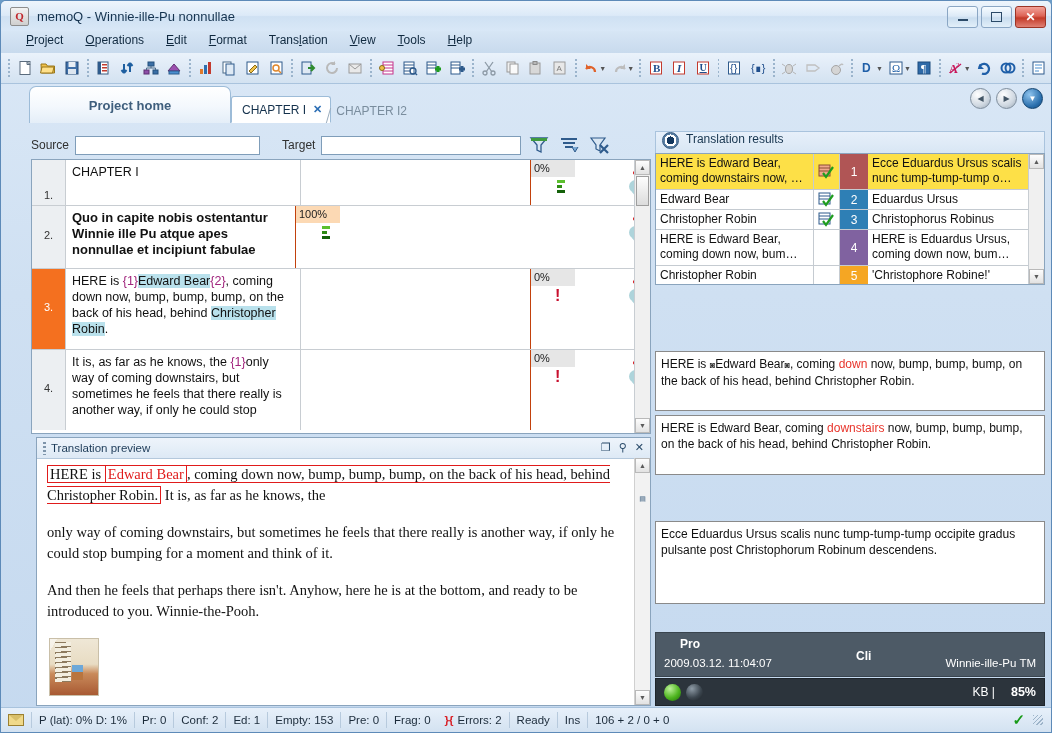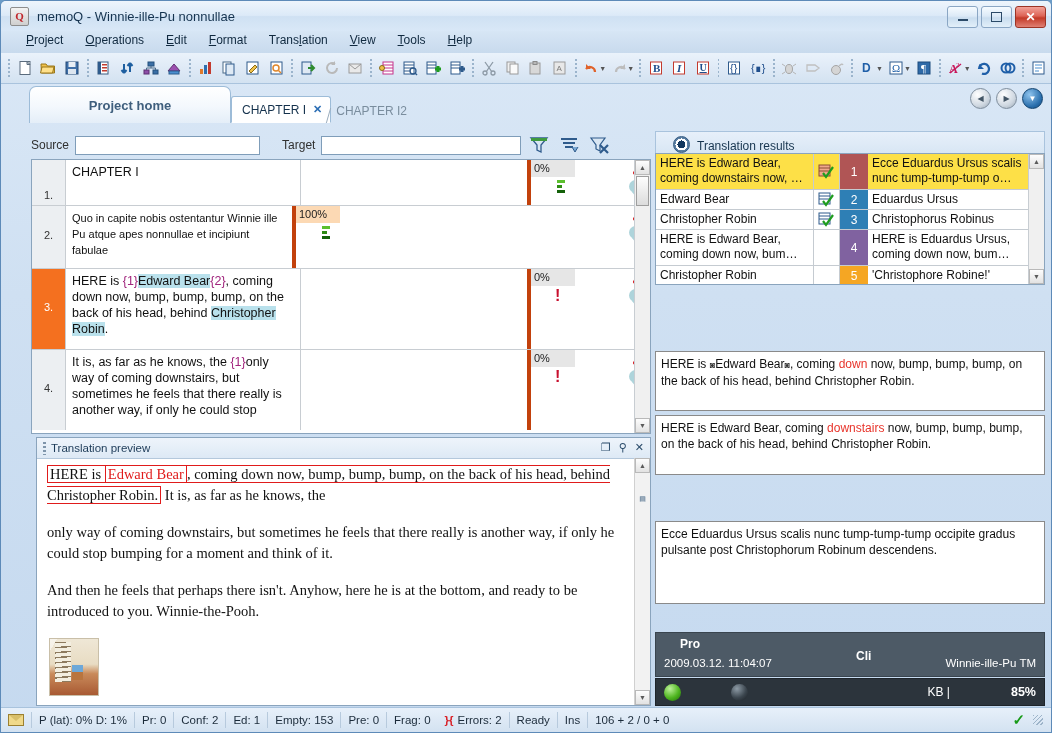--- a/index.html
+++ b/index.html
@@ -125,23 +125,23 @@
     display:flex;align-items:flex-end;justify-content:center;
     font-size:11px;color:#333;padding-bottom:4px;box-sizing:border-box;
   }
   .gnum.active{background:#f4701f;color:#fff;}
   .gsrc{
     width:235px;flex:none;border-right:1px solid #c8cdd2;padding:4px 6px;
     font-size:12.5px;line-height:16px;color:#111;box-sizing:border-box;
     word-wrap:break-word;
   }
   .gtgt{
-    width:230px;flex:none;border-right:4px solid #c2410c;padding:4px 6px;
-    font-size:11px;line-height:16px;color:#111;box-sizing:border-box;
-    font-weight:normal;word-wrap:break-word;
+    width:230px;flex:none;border-right:1px solid #c2410c;padding:4px 6px;
+    font-size:13px;line-height:16px;color:#111;box-sizing:border-box;
+    font-weight:bold;word-wrap:break-word;
   }
   .gstat{flex:1;position:relative;box-sizing:border-box;}
   .gpct{
     position:absolute;left:0;top:0;width:44px;height:17px;
     background:#e6e6e6;font-size:11px;color:#222;padding-left:3px;box-sizing:border-box;
     line-height:17px;
   }
   .gpct.full{background:#fcd9b4;}
   .gx{position:absolute;right:6px;top:0;font-size:15px;color:#d81f26;font-weight:bold;line-height:17px;}
   .gbars{position:absolute;left:26px;top:20px;width:8px;}
@@ -193,24 +193,24 @@
       linear-gradient(180deg,#efe7d6 0%,#e8dcc3 45%,#c98a5a 62%,#a85a33 100%);
     border:1px solid #c9bfa8;position:relative;overflow:hidden;
   }
   .stair:before{content:"";position:absolute;left:5px;top:3px;width:16px;height:40px;
     background:repeating-linear-gradient(175deg,#8d7a5e 0 1.5px,#f3eee0 1.5px 5px);}
   .stair:after{content:"";position:absolute;left:22px;top:26px;width:11px;height:15px;
     background:linear-gradient(180deg,#6ea8d8 0 7px,#b9753f 7px 15px);}
   
   .tr-head{
     position:absolute;left:0;top:8px;right:0;height:22px;
-    display:flex;align-items:flex-end;gap:7px;
+    display:flex;align-items:flex-start;gap:7px;
     font-size:12px;color:#17354f;
     background:linear-gradient(180deg,#e7f0fa,#d8e6f4);
-    border:1px solid #a9c3dd;border-bottom:none;box-sizing:border-box;padding-left:17px;
+    border:1px solid #a9c3dd;border-bottom:none;box-sizing:border-box;padding-left:6px;
   }
   .eye{
     width:15px;height:15px;border-radius:50%;
     background:radial-gradient(circle at 50% 50%,#13375e 0 4px,#ffffff 4px 6px,#5b7fa3 6px 100%);
     border:1px solid #335a82;
   }
   .tr-list{
     position:absolute;left:0;top:30px;right:0;height:132px;
     border:1px solid #8aa4bd;background:#fff;box-sizing:border-box;overflow:hidden;
   }
@@ -237,21 +237,21 @@
     background:#4d5a66;color:#fff;box-sizing:border-box;
     border:1px solid #39444e;
   }
   .tm-r1{position:relative;height:22px;font-size:12px;font-weight:bold;padding:4px 24px 0;box-sizing:border-box;}
   .tm-r1 .cli{position:absolute;left:200px;top:4px;margin-top:12px;}
   .tm-r2{position:relative;height:20px;font-size:11.5px;padding:2px 8px 0;box-sizing:border-box;}
   .tm-r2 .right{position:absolute;right:8px;top:2px;}
   .tm-bar{
     position:absolute;left:0;right:0;bottom:2px;height:28px;
     background:#2c343c;border:1px solid #1e242a;box-sizing:border-box;
-    display:flex;align-items:center;padding:0 8px;color:#fff;gap:45px;
+    display:flex;align-items:center;padding:0 8px;color:#fff;
   }
   .orb{width:17px;height:17px;border-radius:50%;margin-right:5px;}
   .orb.green{background:radial-gradient(circle at 35% 28%,#bdf09a,#4fb520 55%,#1d6b06);}
   .orb.dark{background:radial-gradient(circle at 35% 28%,#8e9ba6,#3c464f 55%,#171c21);}
   .tm-bar .kb{margin-left:auto;font-size:12px;}
   .tm-bar .pct{font-size:12.5px;font-weight:bold;margin-left:16px;}
   
   .statusbar{
     position:absolute;left:0;right:0;bottom:0;height:24px;
     background:linear-gradient(180deg,#e7f0fa,#d3e2f1);

